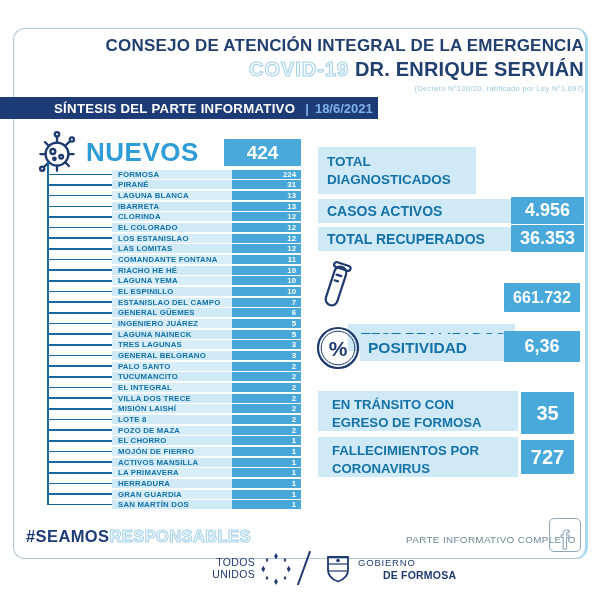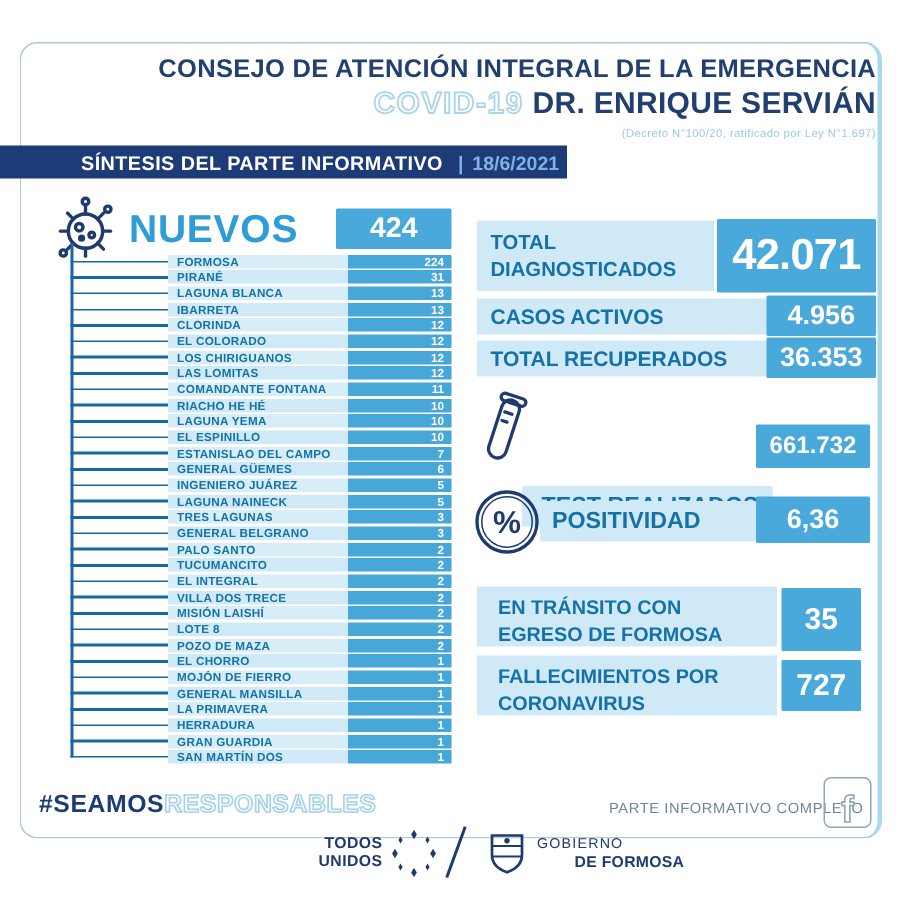--- a/index.html
+++ b/index.html
@@ -72,21 +72,21 @@
   .band5 span{display:inline-block;width:150px;}
   .vbox5{left:521px;top:440px;width:53px;height:34px;font-size:20px;}
 
   
   .parte{position:absolute;left:406px;top:534px;font-size:9.8px;color:#6e8699;letter-spacing:.4px;z-index:2;}
   .fb-box{position:absolute;left:549px;top:518px;width:30px;height:32px;border:1.6px solid #90a7ba;
           border-radius:5px;display:flex;align-items:flex-end;justify-content:center;overflow:hidden;z-index:2;cursor:pointer;}
   .fb-f{font-size:25px;font-weight:bold;color:#fff;-webkit-text-stroke:1.1px #90a7ba;line-height:.85;}
 
   .todos{position:absolute;left:200px;top:557px;width:55px;text-align:right;font-size:10.5px;
-         font-weight:700;color:#1e3a6e;line-height:1.1;letter-spacing:.3px;z-index:2;}
+         font-weight:400;color:#1e3a6e;line-height:1.1;letter-spacing:.3px;z-index:2;}
   .stars{position:absolute;left:258px;top:551px;z-index:2;}
   .slash{position:absolute;left:303px;top:550px;width:1.6px;height:36px;background:#1e3a6e;
          transform:rotate(20deg);z-index:2;}
   .shield{position:absolute;left:325px;top:553px;z-index:2;}
   .gobierno{position:absolute;left:358px;top:558px;color:#1e3a6e;line-height:1.15;z-index:2;}
   .gob1{font-size:9.5px;letter-spacing:.8px;}
   .gob2{font-size:10.5px;font-weight:800;letter-spacing:.2px;padding-left:25px;}
 </style>
 </head>
 <body>
@@ -163,21 +163,21 @@
     </div>
 
     <div class="nrow">
       <span class="nconn"></span>
       <span class="nlabel">EL COLORADO</span>
       <span class="nval">12</span>
     </div>
 
     <div class="nrow">
       <span class="nconn"></span>
-      <span class="nlabel">LOS CHIRIGUANOS</span>
+      <span class="nlabel">LOS ESTANISLAO</span>
       <span class="nval">12</span>
     </div>
 
     <div class="nrow">
       <span class="nconn"></span>
       <span class="nlabel">LAS LOMITAS</span>
       <span class="nval">12</span>
     </div>
 
     <div class="nrow">
@@ -290,21 +290,21 @@
     </div>
 
     <div class="nrow">
       <span class="nconn"></span>
       <span class="nlabel">MOJÓN DE FIERRO</span>
       <span class="nval">1</span>
     </div>
 
     <div class="nrow">
       <span class="nconn"></span>
-      <span class="nlabel">GENERAL MANSILLA</span>
+      <span class="nlabel">ACTIVOS MANSILLA</span>
       <span class="nval">1</span>
     </div>
 
     <div class="nrow">
       <span class="nconn"></span>
       <span class="nlabel">LA PRIMAVERA</span>
       <span class="nval">1</span>
     </div>
 
     <div class="nrow">
@@ -324,21 +324,20 @@
       <span class="nlabel">SAN MARTÍN DOS</span>
       <span class="nval">1</span>
     </div>
   </div>
 
   <div class="hashtag">
     <span class="hash-solid">#SEAMOS</span><span class="hash-outline">RESPONSABLES</span>
   </div>
 
   <div class="band band1">TOTAL DIAGNOSTICADOS</div>
-  <div class="vbox vbox1">42.071</div>
 
   <div class="band band2">CASOS ACTIVOS</div>
   <div class="vbox vbox2">4.956</div>
 
   <div class="band band3">TOTAL RECUPERADOS</div>
   <div class="vbox vbox3">36.353</div>
 
   <svg class="tube" width="36" height="58" viewBox="0 0 36 58">
     <g fill="none" stroke="#1e3a6e" stroke-width="2.2" stroke-linecap="round" transform="rotate(18 18 28)">
       <rect x="12" y="8" width="12" height="40" rx="6"></rect>

